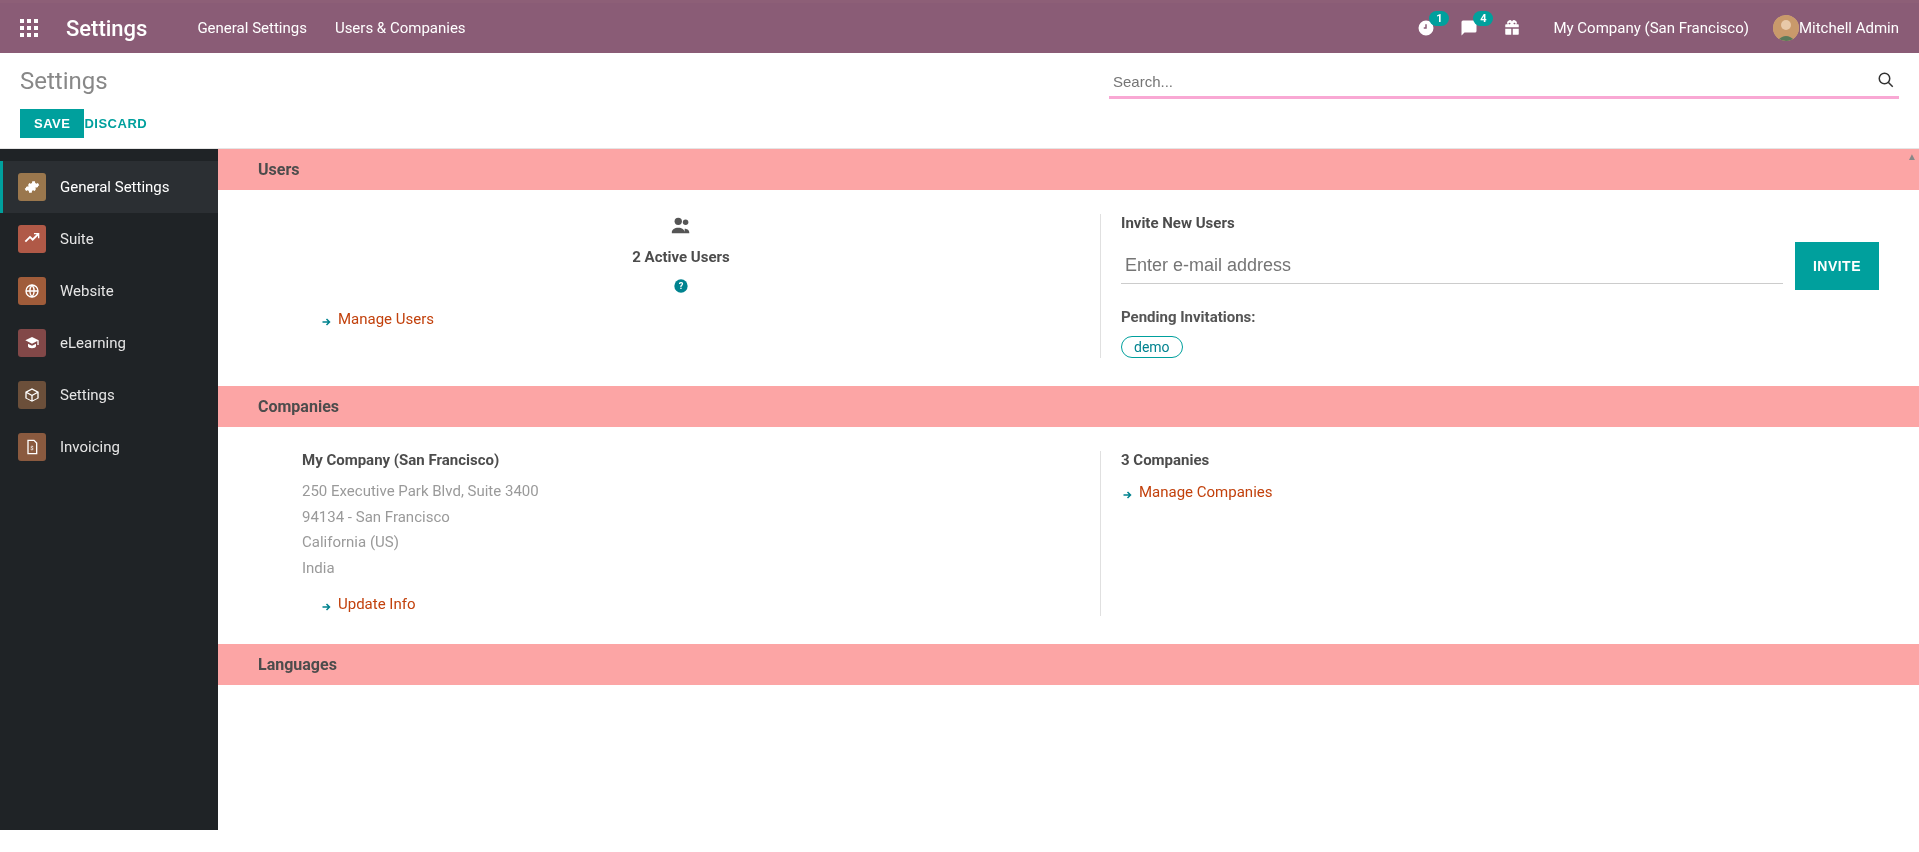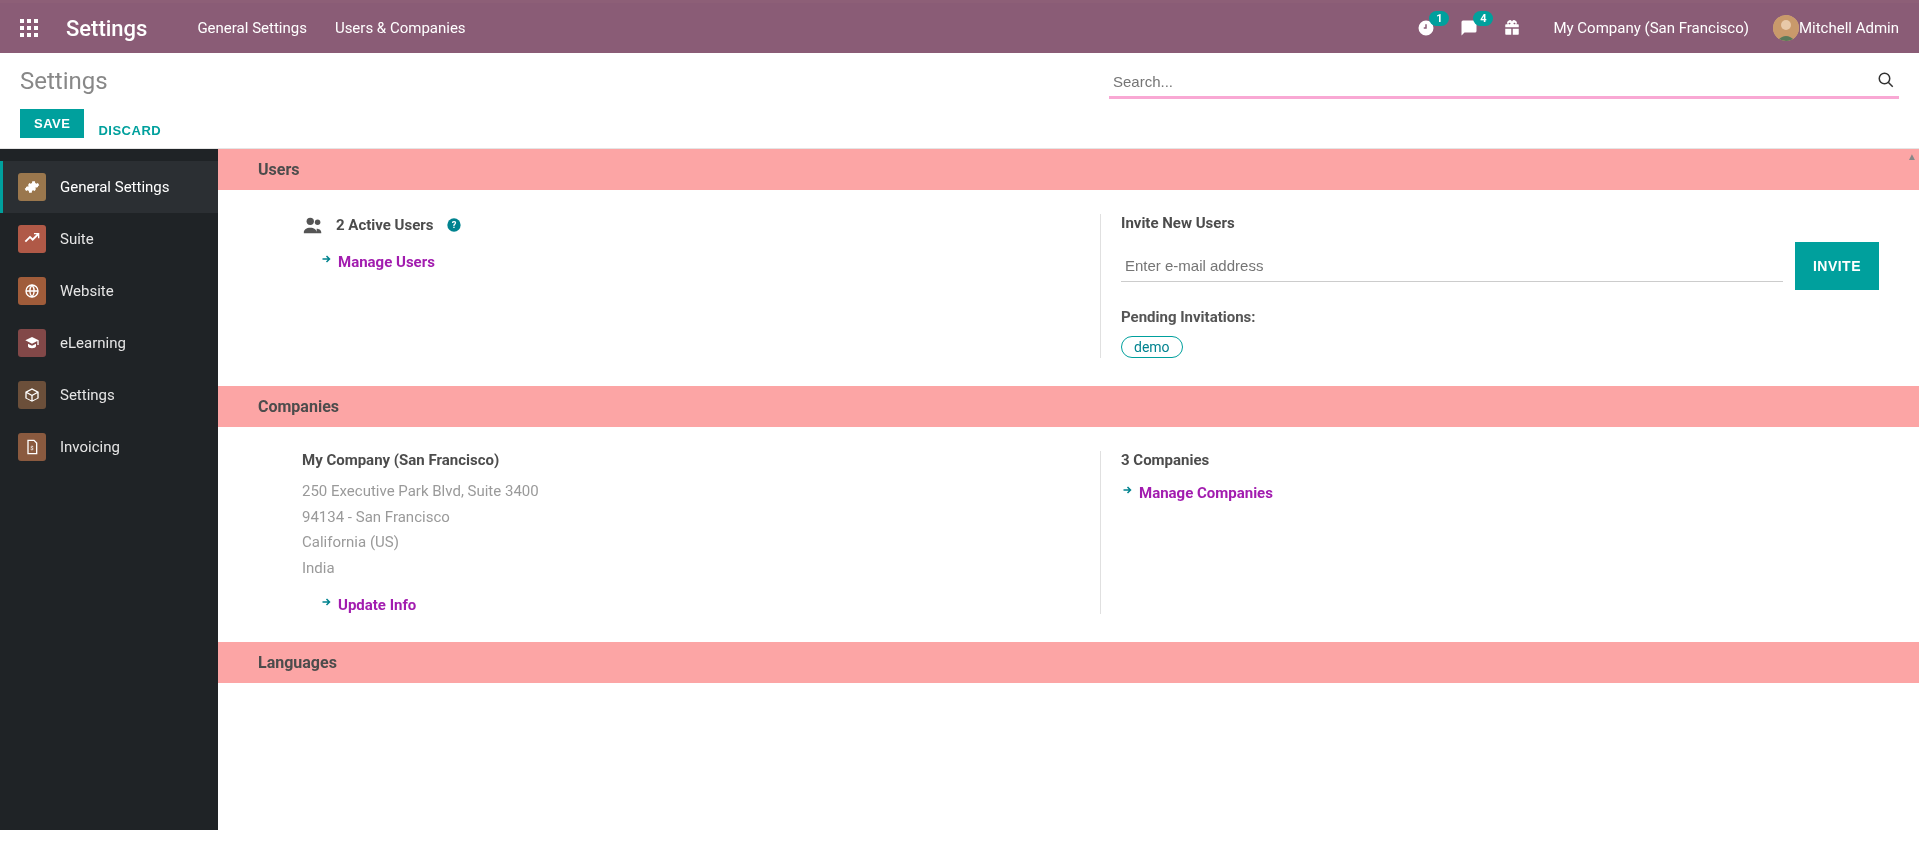--- a/index.html
+++ b/index.html
@@ -15,21 +15,21 @@
 .navbar .right-icons { display: flex; align-items: center; gap: 24px; }
 .navbar .icon-btn { position: relative; cursor: pointer; display: flex; align-items: center; }
 .navbar .badge { background: #00a09d; color: #fff; border-radius: 10px; padding: 1px 7px; font-size: 11px; font-weight: bold; position: absolute; top: -8px; right: -14px; }
 .navbar .company-name { font-size: 15px; margin-left: 8px; }
 .navbar .avatar { width: 26px; height: 26px; border-radius: 50%; background: #d4a87a; display: inline-block; overflow: hidden; }
 .navbar .user-name { font-size: 15px; margin-left: 0; }
 
 .subheader { padding: 14px 20px 10px 20px; border-bottom: 1px solid #e5e5e5; display: flex; align-items: flex-start; }
 .subheader .left { display: flex; flex-direction: column; gap: 14px; }
 .subheader .title { font-size: 24px; color: #888; font-weight: 400; }
-.subheader .actions { display: flex; gap: 14px; align-items: flex-end; }
+.subheader .actions { display: flex; gap: 0; align-items: center; }
 .btn-save { background: #00a09d; color: #fff; border: none; padding: 7px 14px; font-weight: bold; font-size: 13px; cursor: pointer; letter-spacing: 0.5px; }
 .btn-discard { color: #00a09d; background: none; border: none; font-weight: bold; font-size: 13px; cursor: pointer; letter-spacing: 0.5px; }
 .subheader .search-wrap { flex: 1; display: flex; justify-content: flex-end; }
 .subheader .search-box { width: 790px; position: relative; }
 .subheader .search-box input { width: 100%; border: none; border-bottom: 3px solid #f9a8d4; padding: 6px 30px 6px 4px; font-size: 15px; outline: none; background: transparent; }
 .subheader .search-box .search-icon { position: absolute; right: 4px; top: 4px; }
 
 .main-area { display: flex; height: calc(100vh - 171px); }
 .sidebar { width: 218px; background: #1f2326; padding-top: 12px; }
 .sidebar-item { display: flex; align-items: center; padding: 12px 18px; cursor: pointer; color: #e5e5e5; font-size: 15px; gap: 14px; }
@@ -41,25 +41,25 @@
 .sidebar-icon.si-elearning { background: #824848; }
 .sidebar-icon.si-inventory { background: #6b4f3a; }
 .sidebar-icon.si-invoicing { background: #8a5a3f; }
 
 .content { flex: 1; overflow-y: auto; background: #fff; position: relative; }
 .section-header { background: #fca5a5; padding: 11px 40px; font-weight: bold; font-size: 16px; color: #4c4c4c; }
 .section-body { padding: 24px 40px 28px 40px; display: flex; gap: 40px; }
 .col { flex: 1; border-left: 1px solid #e0e0e0; padding-left: 20px; }
 .col.first { border-left: none; padding-left: 0; margin-left: 44px; }
 .col h4 { font-size: 15px; color: #4c4c4c; font-weight: bold; margin-bottom: 10px; }
-.users-row { display: flex; align-items: center; gap: 12px; margin-bottom: 16px; }
-.link-action { color: #a21caf; font-weight: bold; text-decoration: none; cursor: pointer; display: inline-flex; align-items: flex-start; gap: 6px; font-size: 15px; }
+.users-row { display: flex; align-items: center; gap: 12px; margin-bottom: 16px; flex-direction: column; }
+.link-action { color: #c2410c; font-weight: normal; text-decoration: none; cursor: pointer; display: inline-flex; align-items: flex-end; gap: 6px; font-size: 15px; }
 .addr { color: #9a9a9a; line-height: 1.7; font-size: 15px; margin-bottom: 14px; }
 .invite-row { display: flex; gap: 12px; align-items: center; margin-bottom: 18px; }
-.invite-row input { flex: 1; border: none; border-bottom: 1px solid #ccc; padding: 7px 4px; font-size: 15px; outline: none; }
+.invite-row input { flex: 1; border: none; border-bottom: 1px solid #ccc; padding: 7px 4px; font-size: 18px; outline: none; }
 .btn-invite { background: #00a09d; color: #fff; border: none; padding: 16px 18px; font-weight: bold; font-size: 14px; letter-spacing: 0.5px; cursor: pointer; }
 .pending-label { font-weight: bold; color: #555; margin-bottom: 10px; font-size: 15px; }
 .tag { display: inline-block; border: 1px solid #00a09d; color: #00838f; border-radius: 14px; padding: 2px 12px; font-size: 14px; cursor: pointer; }
 .scroll-arrow { position: absolute; right: 2px; top: 2px; font-size: 10px; color: #888; }
 .company-name-bold { font-weight: bold; font-size: 15px; color: #4c4c4c; margin-bottom: 10px; }
 
 svg { display: block; }
 </style>
 </head>
 <body>

